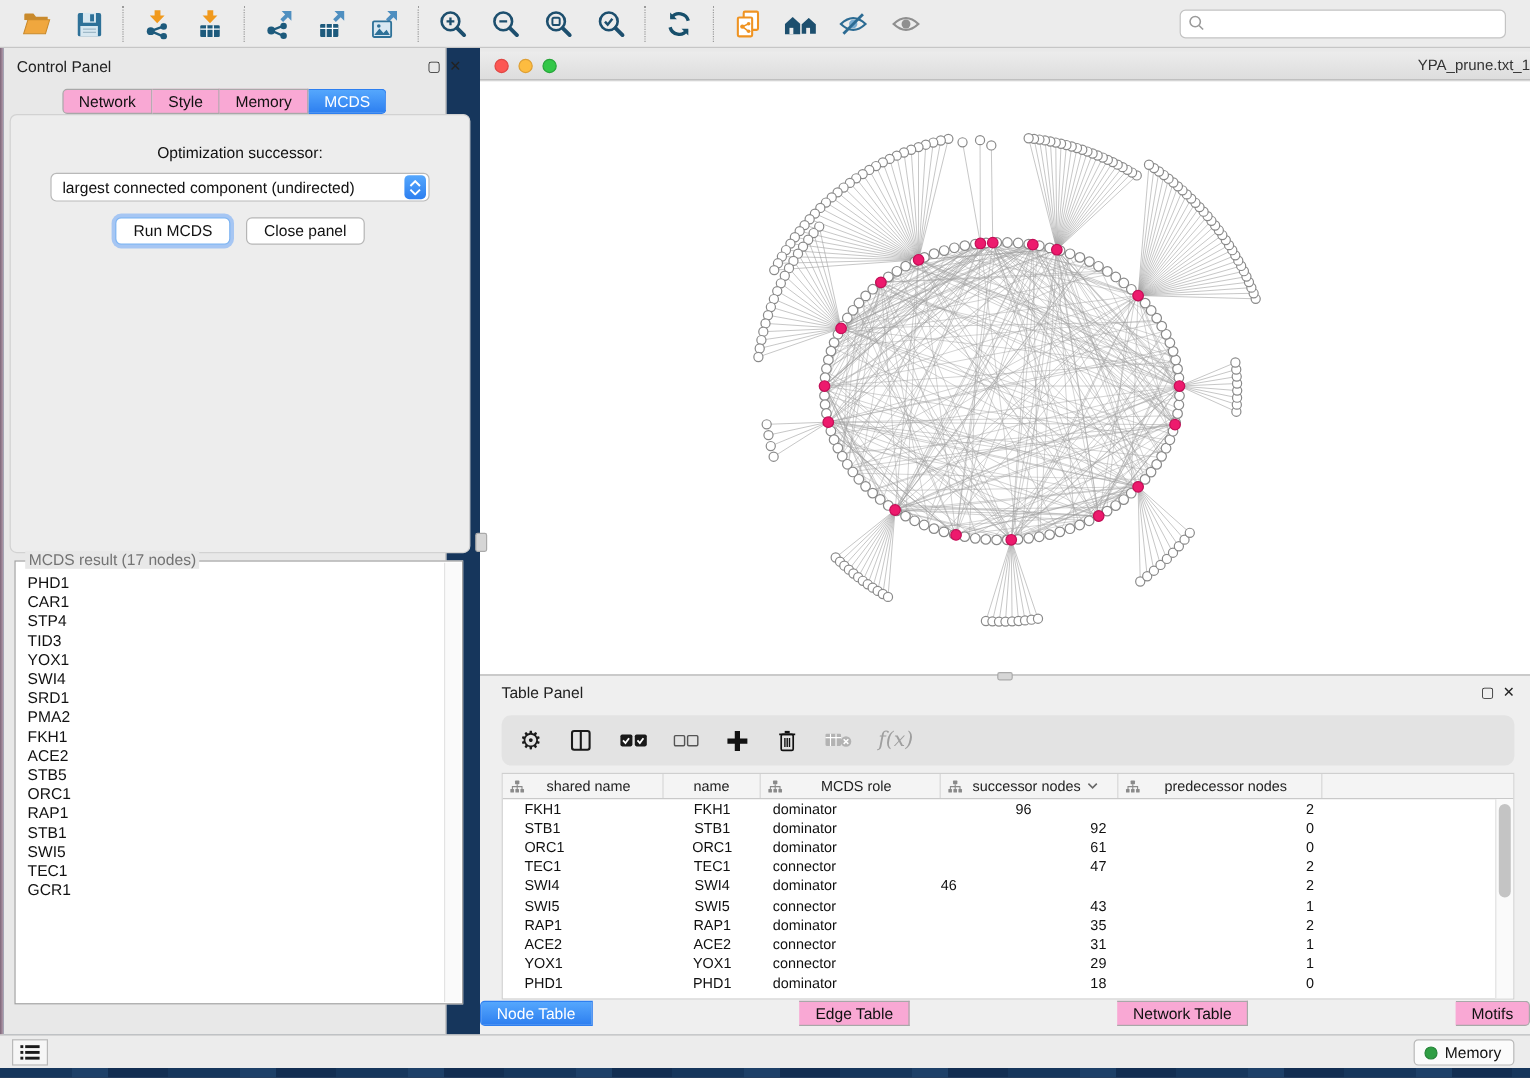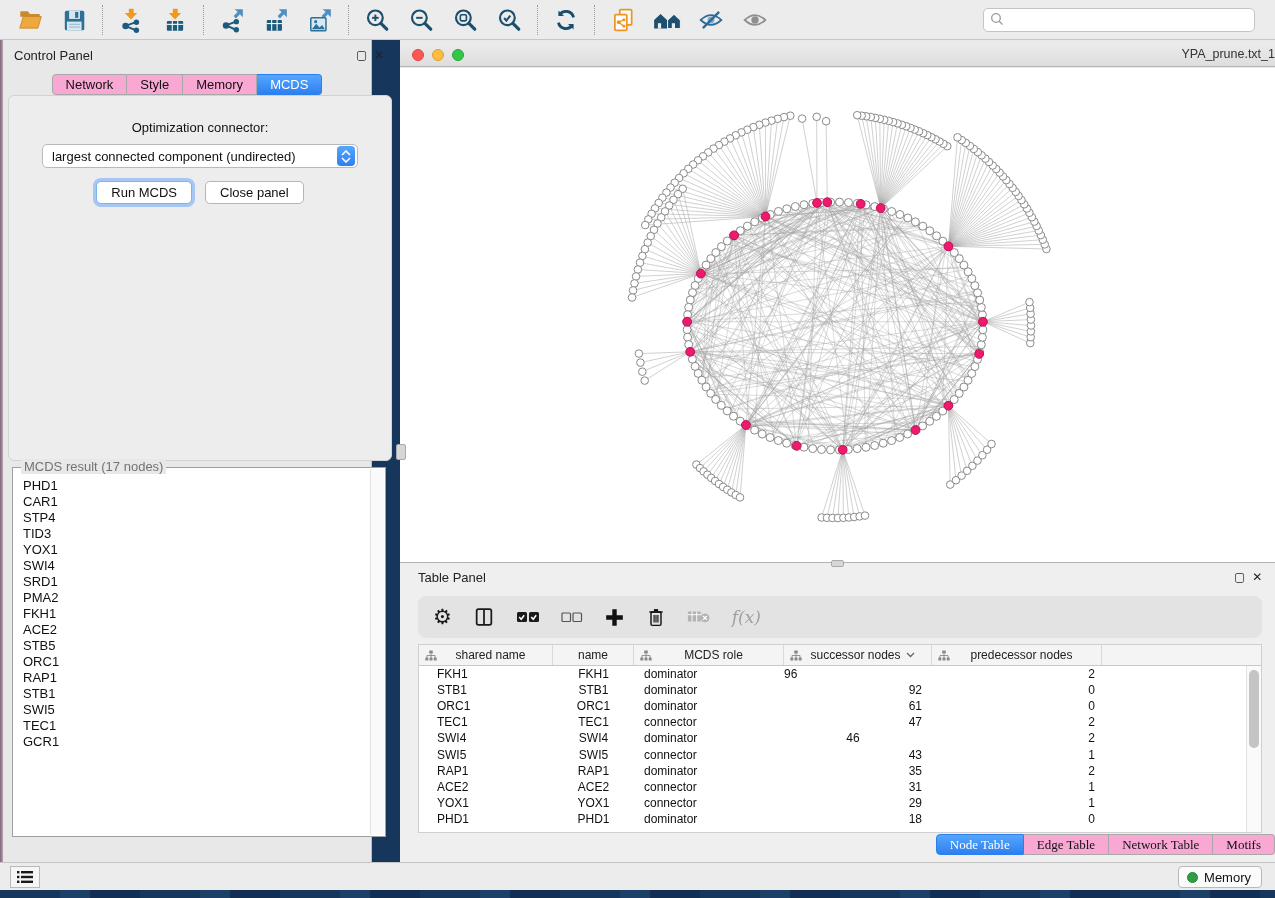--- a/index.html
+++ b/index.html
@@ -79,21 +79,21 @@
               border:1px solid #cfcfcf;}
   .gt-header{display:flex;height:21px;background:#f4f4f4;border-bottom:1px solid #c9c9c9;font-size:12px;color:#222;}
   .th{position:relative;display:flex;align-items:center;justify-content:center;gap:5px;
       border-right:1px solid #d8d8d8;height:100%;cursor:default;}
   .th .hier{position:absolute;left:6px;top:5px;}
   .gt-body{position:absolute;left:0;top:21px;right:15px;bottom:0;overflow:hidden;}
   .tr{display:flex;height:16.1px;font-size:12px;align-items:center;}
   .td{white-space:nowrap;overflow:hidden;}
   .gt-scroll{position:absolute;right:0;top:21px;bottom:0;width:15px;background:#fafafa;border-left:1px solid #e0e0e0;}
   .gt-thumb{position:absolute;left:2px;top:4px;width:10px;height:78px;background:#c4c4c4;border-radius:5px;}
-  .tp-tabs{position:absolute;left:0;top:271px;width:875px;display:flex;justify-content:flex-end;font-family:Liberation Serif, serif;}
+  .tp-tabs{position:absolute;left:0;top:271px;width:875px;display:flex;justify-content:space-between;}
   
   .status-bar{position:absolute;left:0;top:862px;width:1275px;height:28px;background:#ececec;
               border-top:1px solid #c4c4c4;}
   .list-btn{position:absolute;left:10px;top:3px;width:30px;height:22px;background:#f6f6f6;
             border:1px solid #b9b9b9;display:flex;align-items:center;justify-content:center;}
   .mem-btn{position:absolute;right:13px;top:3px;height:22px;padding:0 10px 0 8px;background:#fbfbfb;
            border:1px solid #b9b9b9;border-radius:4px;display:flex;align-items:center;gap:6px;font-size:13px;}
   .mem-dot{width:11px;height:11px;border-radius:50%;background:#2f9e44;border:1px solid #27863a;}
   svg{display:block;}
 </style>
@@ -262,21 +262,21 @@
       <span class="wi">▢</span>
       <span class="wi">✕</span>
     </div>
     <div class="tabbar" id="cp-tabs">
         <div class="tab">Network</div>
         <div class="tab">Style</div>
         <div class="tab">Memory</div>
         <div class="tab selected">MCDS</div>
       </div>
     <div class="inner-panel">
-      <div class="opt-label">Optimization connector:</div>
+      <div class="opt-label">Optimization successor:</div>
       <div class="dropdown">
         <span class="val">largest connected component (undirected)</span>
         <span class="stepper">
           <svg width="10" height="6" viewBox="0 0 10 6">
               <path d="M1 5 L5 1 9 5" stroke="#fff" stroke-width="1.6" fill="none"></path>
             </svg>
           <svg width="10" height="6" viewBox="0 0 10 6">
               <path d="M1 1 L5 5 9 1" stroke="#fff" stroke-width="1.6" fill="none"></path>
             </svg>
         </span>
@@ -1158,21 +1158,21 @@
                 <rect x="8.7" y="7.5" width="3" height="3" rx="0.5" fill="#8a8a8a"></rect>
               </svg>
               <span style="margin-left:10px">predecessor nodes</span>
             </div>
           </div>
         <div class="gt-body" id="gt-body">
             <div class="tr">
               <div class="td" style="width: 134px; padding-left: 18px; text-align: left;">FKH1</div>
               <div class="td" style="width: 81px; text-align: center;">FKH1</div>
               <div class="td" style="width: 150px; padding-left: 10px; text-align: left;">dominator</div>
-              <div class="td" style="width: 148px; padding-right: 10px; text-align: left;">96</div>
+              <div class="td" style="width: 148px; padding-right: 10px; text-align: center;">96</div>
               <div class="td" style="width: 170px; padding-right: 7px; text-align: right;">2</div>
             </div>
             <div class="tr">
               <div class="td" style="width: 134px; padding-left: 18px; text-align: left;">STB1</div>
               <div class="td" style="width: 81px; text-align: center;">STB1</div>
               <div class="td" style="width: 150px; padding-left: 10px; text-align: left;">dominator</div>
               <div class="td" style="width: 148px; padding-right: 10px; text-align: right;">92</div>
               <div class="td" style="width: 170px; padding-right: 7px; text-align: right;">0</div>
             </div>
             <div class="tr">
@@ -1186,21 +1186,21 @@
               <div class="td" style="width: 134px; padding-left: 18px; text-align: left;">TEC1</div>
               <div class="td" style="width: 81px; text-align: center;">TEC1</div>
               <div class="td" style="width: 150px; padding-left: 10px; text-align: left;">connector</div>
               <div class="td" style="width: 148px; padding-right: 10px; text-align: right;">47</div>
               <div class="td" style="width: 170px; padding-right: 7px; text-align: right;">2</div>
             </div>
             <div class="tr">
               <div class="td" style="width: 134px; padding-left: 18px; text-align: left;">SWI4</div>
               <div class="td" style="width: 81px; text-align: center;">SWI4</div>
               <div class="td" style="width: 150px; padding-left: 10px; text-align: left;">dominator</div>
-              <div class="td" style="width: 148px; padding-right: 10px; text-align: center;">46</div>
+              <div class="td" style="width: 148px; padding-right: 10px; text-align: left;">46</div>
               <div class="td" style="width: 170px; padding-right: 7px; text-align: right;">2</div>
             </div>
             <div class="tr">
               <div class="td" style="width: 134px; padding-left: 18px; text-align: left;">SWI5</div>
               <div class="td" style="width: 81px; text-align: center;">SWI5</div>
               <div class="td" style="width: 150px; padding-left: 10px; text-align: left;">connector</div>
               <div class="td" style="width: 148px; padding-right: 10px; text-align: right;">43</div>
               <div class="td" style="width: 170px; padding-right: 7px; text-align: right;">1</div>
             </div>
             <div class="tr">

